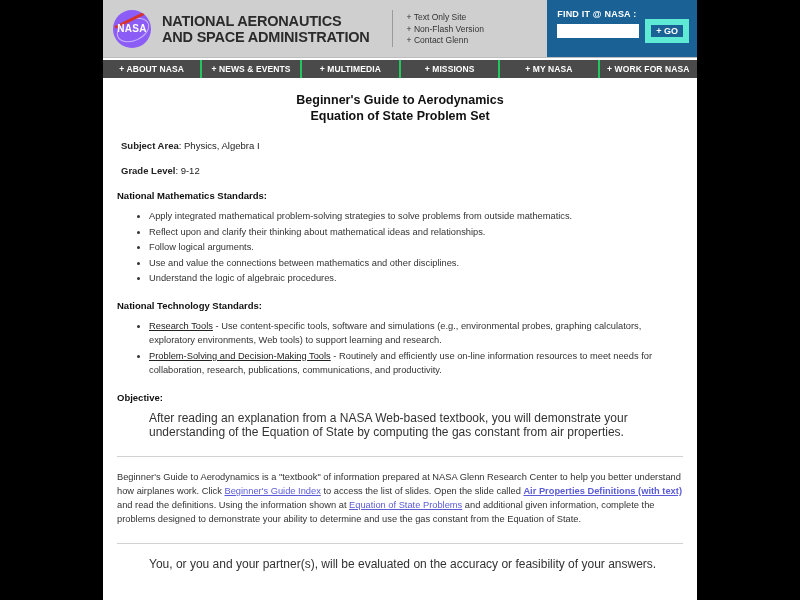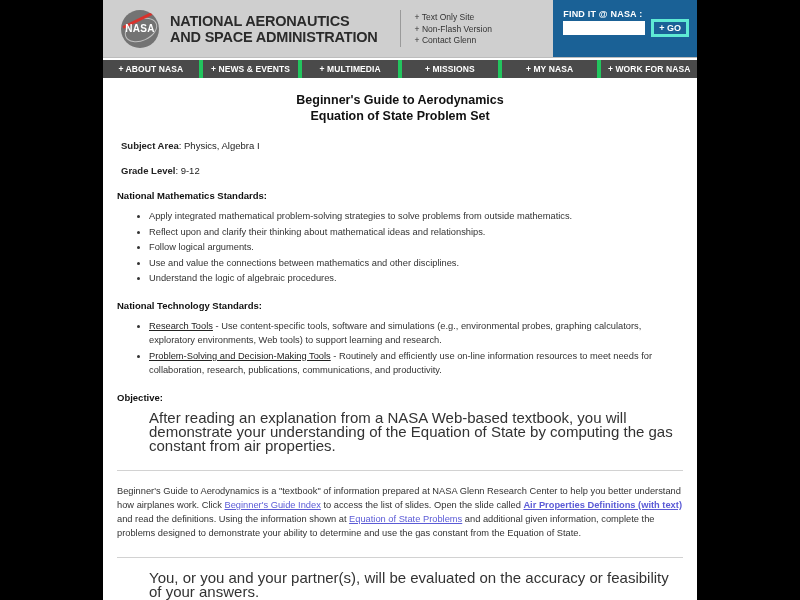--- a/index.html
+++ b/index.html
@@ -32,25 +32,24 @@
   .hdr-brand {
     display: flex;
     align-items: center;
     padding-left: 10px;
     flex: 0 0 auto;
   }
   .meatball {
     width: 38px;
     height: 38px;
     border-radius: 50%;
-    background: #737373;
+    background: #8b5cf6;
     position: relative;
     overflow: hidden;
     flex: 0 0 auto;
-    margin-left: 8px;
   }
   .meatball .swoosh {
     position: absolute;
     left: 2px;
     top: 16px;
     width: 40px;
     height: 2.6px;
     background: #d9322c;
     transform: rotate(-26deg);
     transform-origin: left center;
@@ -121,21 +120,21 @@
     height: 14px;
     background: #ffffff;
     border: 1px solid #ffffff;
     box-sizing: border-box;
   }
   .go-btn {
     margin-left: 6px;
     color: #ffffff;
     font-size: 9px;
     font-weight: bold;
-    border: 3px solid #5eead4;
+    border: 6px solid #5eead4;
     padding: 1px 5px;
     white-space: nowrap;
   }
 
   
   .nav {
     display: flex;
     background: #ffffff;
     height: 18px;
     padding: 2px 0 3px 0;
@@ -143,21 +142,21 @@
   .nav-item {
     flex: 1 1 0;
     background: #4a4a4a;
     color: #ffffff;
     font-size: 8.5px;
     font-weight: bold;
     letter-spacing: 0.1px;
     display: flex;
     align-items: center;
     justify-content: center;
-    border-right: 4px solid #22c55e;
+    border-right: 2px solid #22c55e;
     white-space: nowrap;
   }
   .nav-item:last-child { border-right: none; }
 
   
   .content { padding: 12px 14px 0 14px; }
   .title {
     text-align: center;
     font-size: 12.5px;
     font-weight: bold;
@@ -183,21 +182,21 @@
     list-style: disc;
   }
   ul.std li {
     font-size: 9.3px;
     color: #333333;
     line-height: 14.5px;
     margin-bottom: 1px;
   }
   ul.std li .ul-term { text-decoration: underline; color: #222222; }
   .indent-para {
-    font-size: 15px;
+    font-size: 12px;
     color: #333333;
     line-height: 14px;
     margin: 0 3px 0 32px;
   }
   hr.rule {
     border: none;
     border-top: 1px solid #d2d2d2;
     margin: 17px 0 13px 0;
   }
   .flow {

